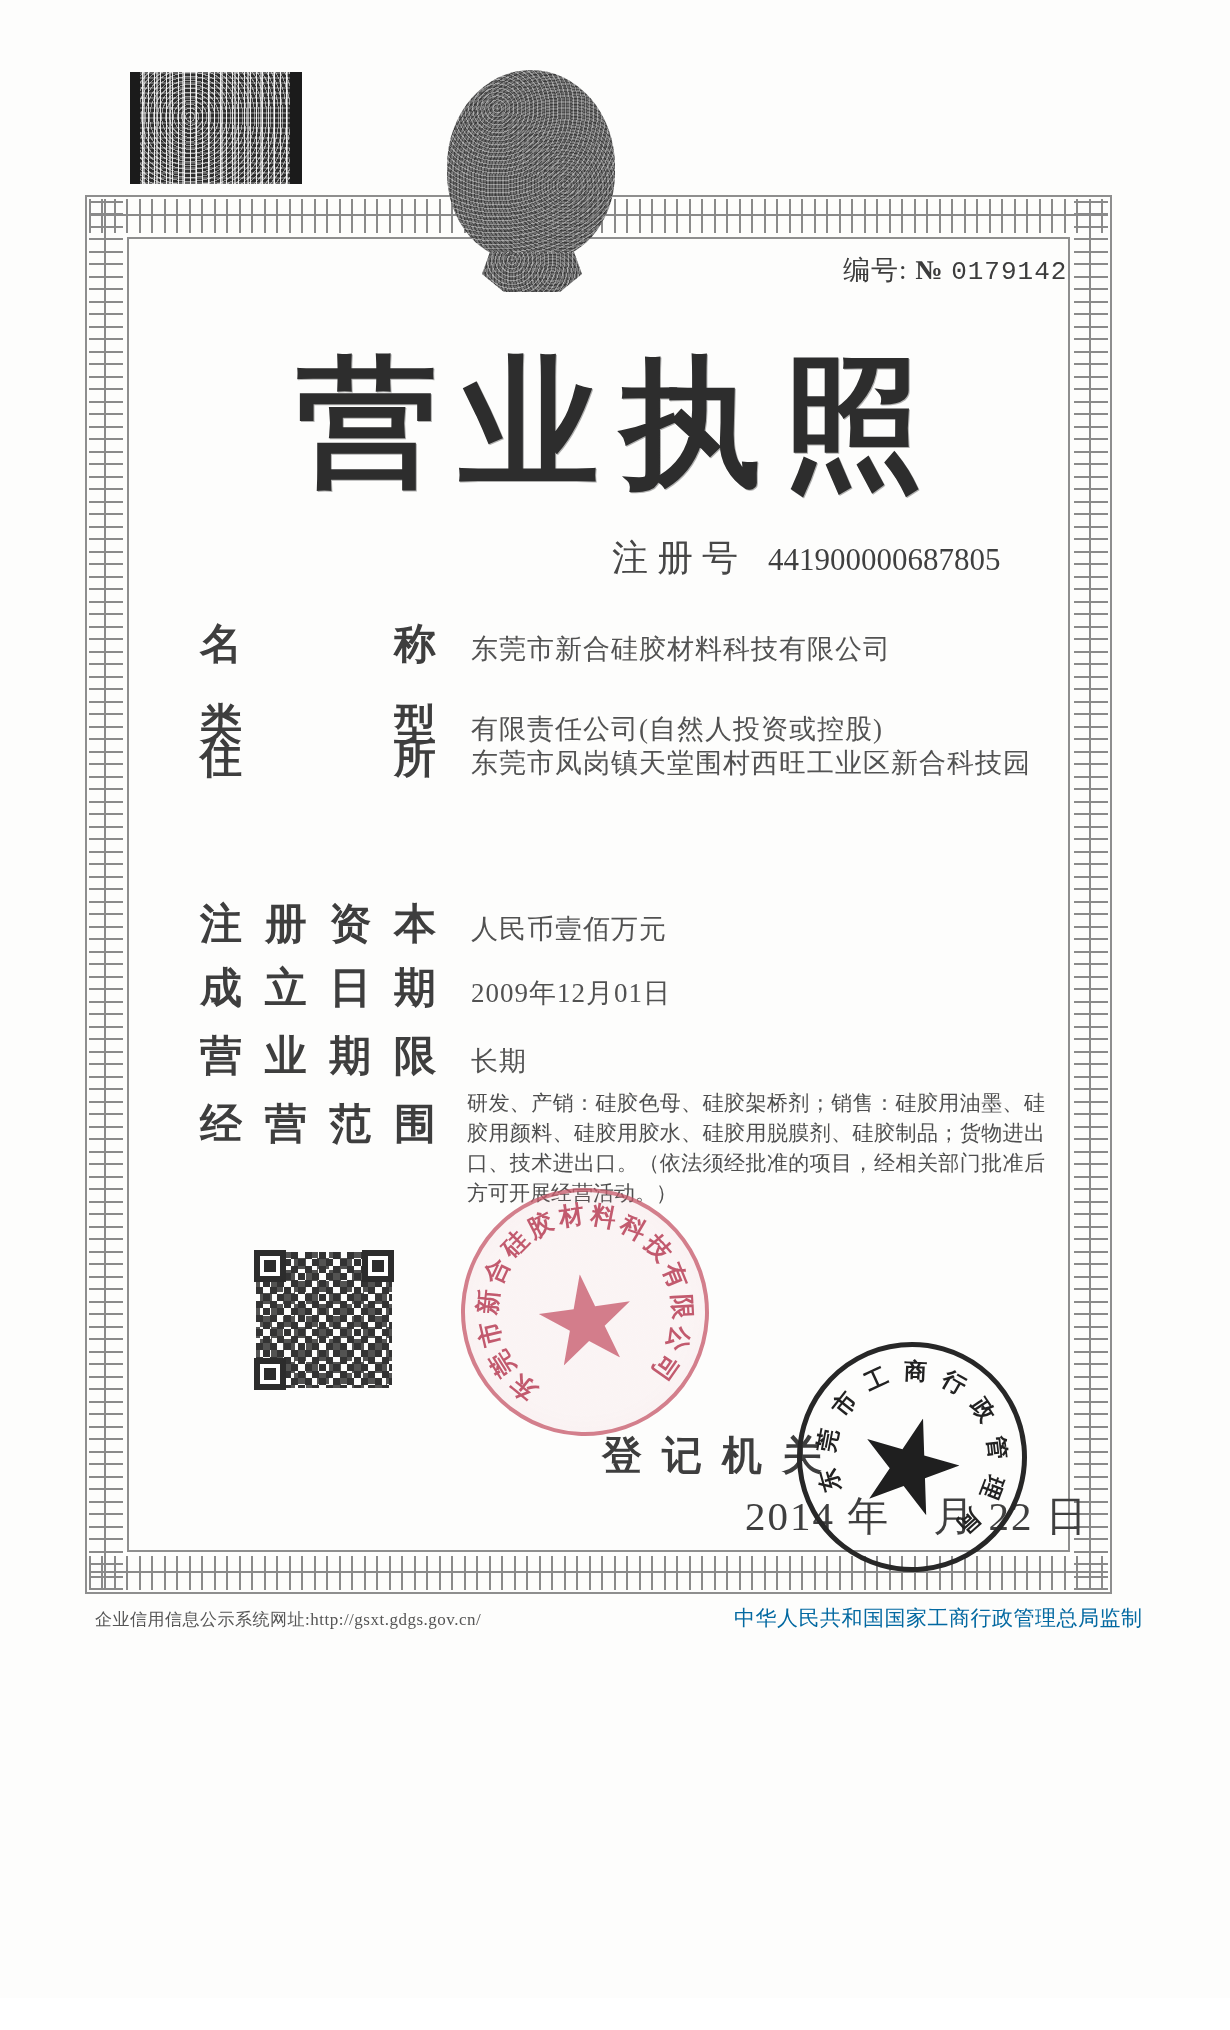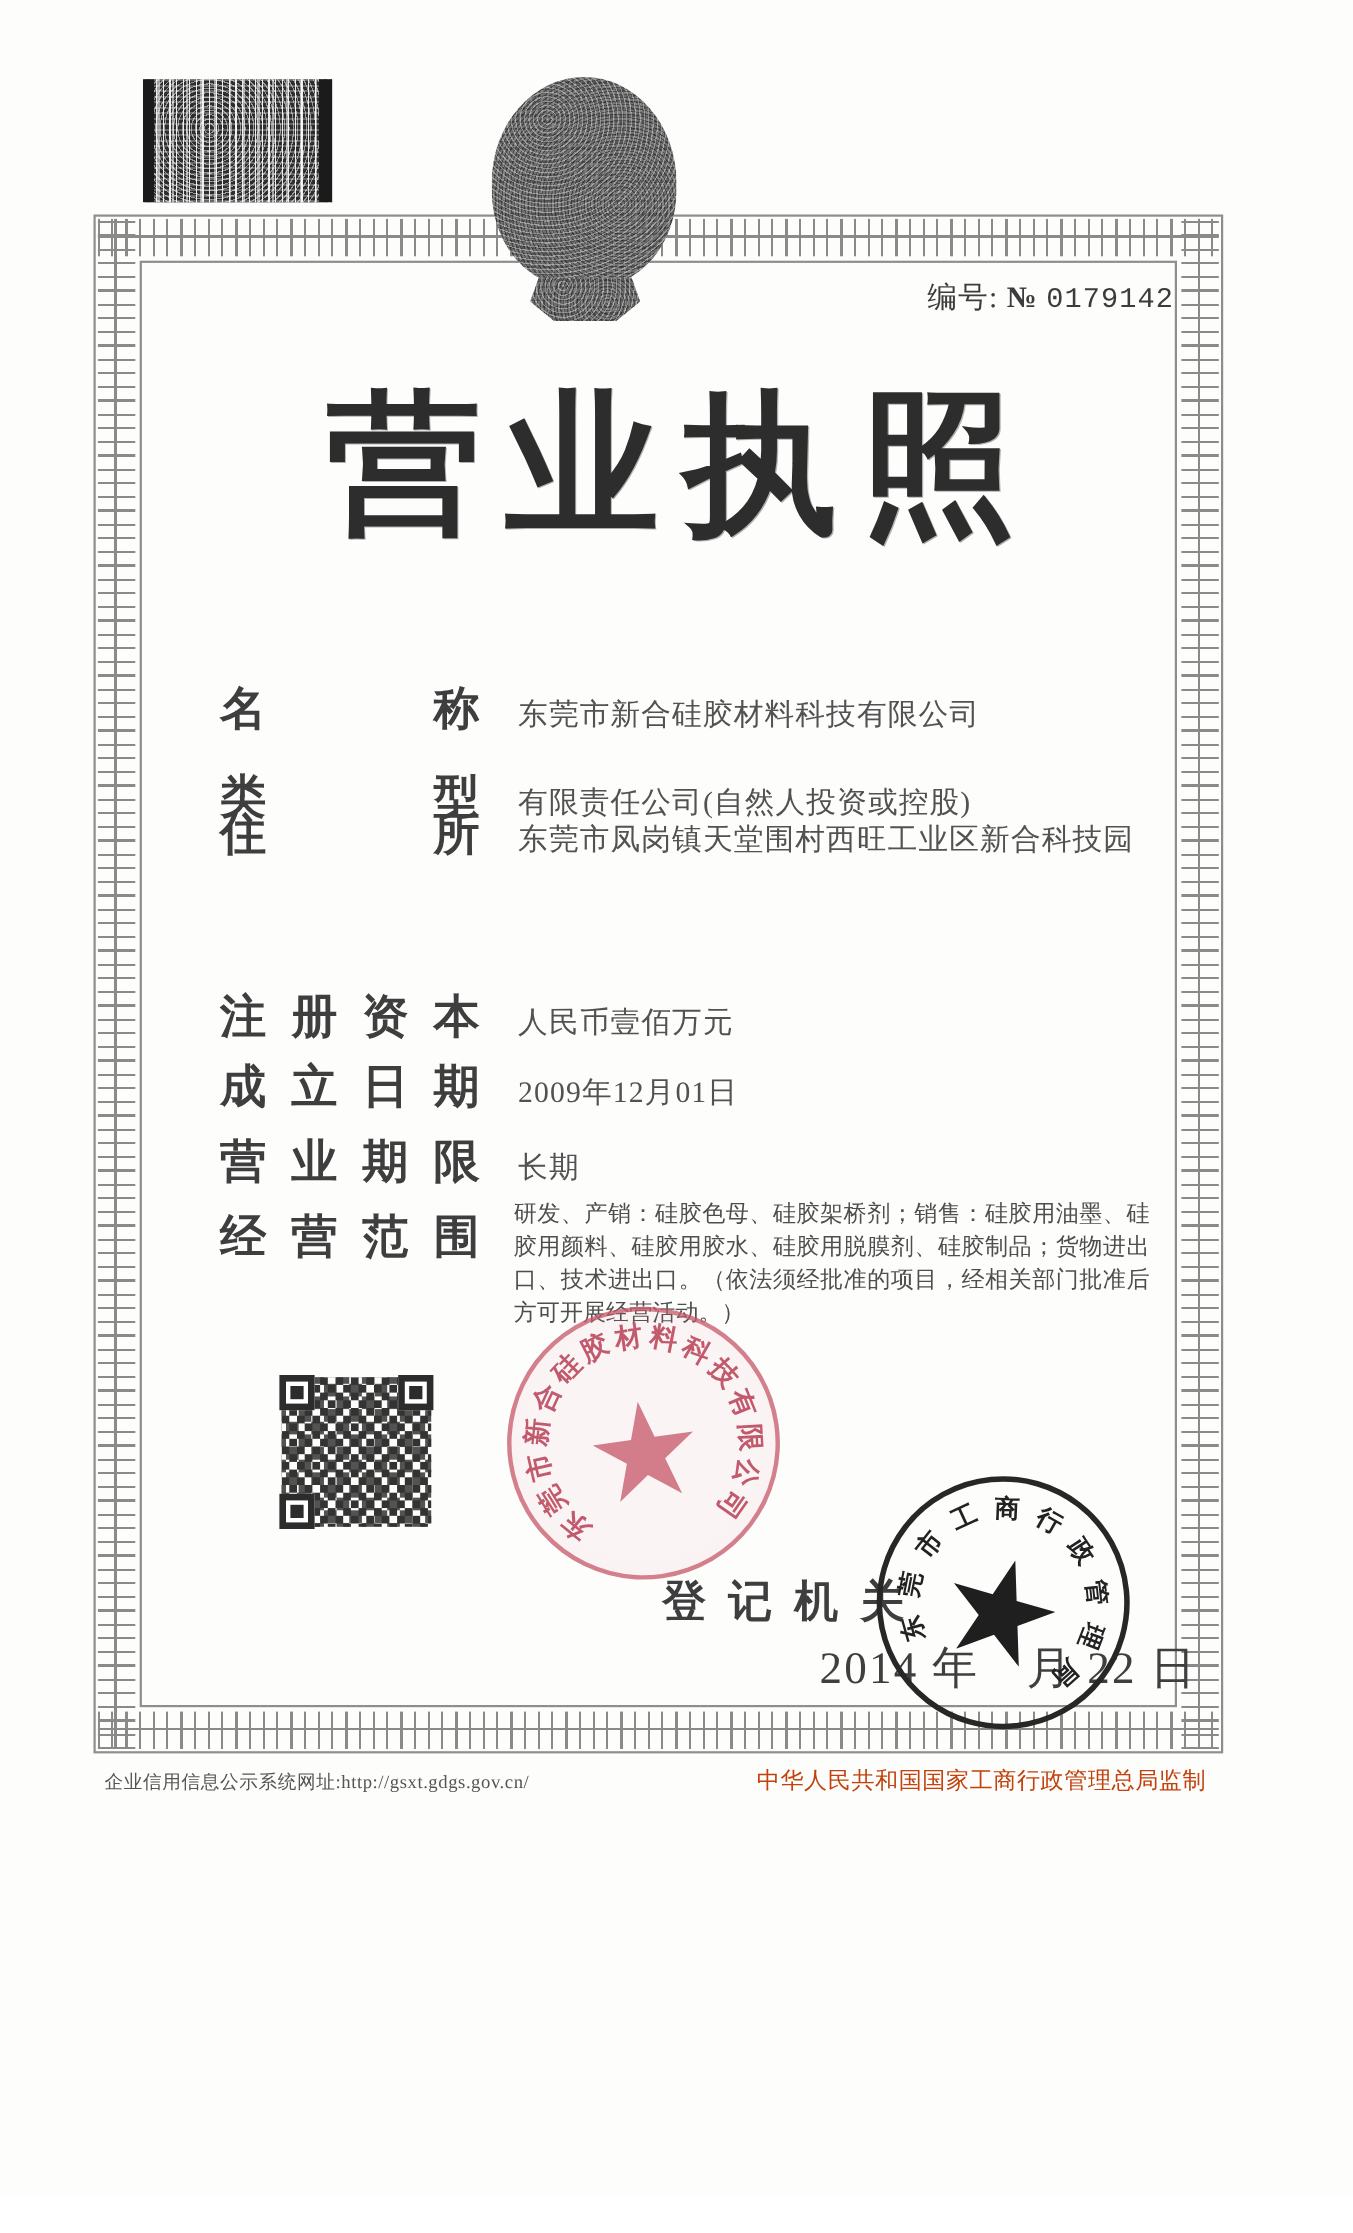--- a/index.html
+++ b/index.html
@@ -87,21 +87,21 @@
   .registry-seal{left:797px;top:1342px;width:220px;height:220px;border:5px solid #272727;transform:rotate(16deg);}
   .registry-seal .star{width:96px;height:92px;margin:-40px 0 0 -48px;background:#1f1f1f;
     clip-path:polygon(50% 0%,61.8% 38.2%,100% 38.2%,69.1% 61.8%,80.9% 100%,50% 76.4%,19.1% 100%,30.9% 61.8%,0% 38.2%,38.2% 38.2%);}
   .registry-seal .ring span{font-size:23px;color:#222;}
 
   
   .registrar{position:absolute;left:602px;top:1428px;z-index:4;font-size:40px;font-weight:600;
     letter-spacing:5px;color:#3e3e3e;white-space:nowrap;}
   .dateline{position:absolute;left:745px;top:1489px;z-index:4;font-size:41px;color:#3f3f3f;white-space:nowrap;letter-spacing:2px;}
   .footer-left{position:absolute;left:95px;top:1608px;z-index:4;font-size:17px;color:#555;letter-spacing:.5px;}
-  .footer-right{position:absolute;left:688px;top:1604px;z-index:4;font-size:21px;color:#c2410c;letter-spacing:.5px;}
+  .footer-right{position:absolute;left:734px;top:1604px;z-index:4;font-size:21px;color:#0369a1;letter-spacing:.5px;}
 </style>
 </head>
 <body>
 
 <div id="page">
 
   <div class="barcode"></div>
 
   <div class="emblem grain"></div>
   <div class="emblem-base grain"></div>
@@ -115,20 +115,24 @@
   </div>
 
   <div class="serial">
     <span>编号:</span>
     <span class="no">№</span>
     <span class="digits">0179142</span>
   </div>
 
   <div class="title">营业执照</div>
 
+  <div class="regline">
+    <span class="rlabel">注 册 号</span>
+    <span class="rvalue">441900000687805</span>
+  </div>
 
   <div class="frow" style="top:696px">
     <span class="flabel">类型</span>
     <span class="fvalue">有限责任公司(自然人投资或控股)</span>
   </div>
   <div class="frow" style="top:616px">
     <span class="flabel">名称</span>
     <span class="fvalue">东莞市新合硅胶材料科技有限公司</span>
   </div>
   <div class="frow" style="top:730px">

